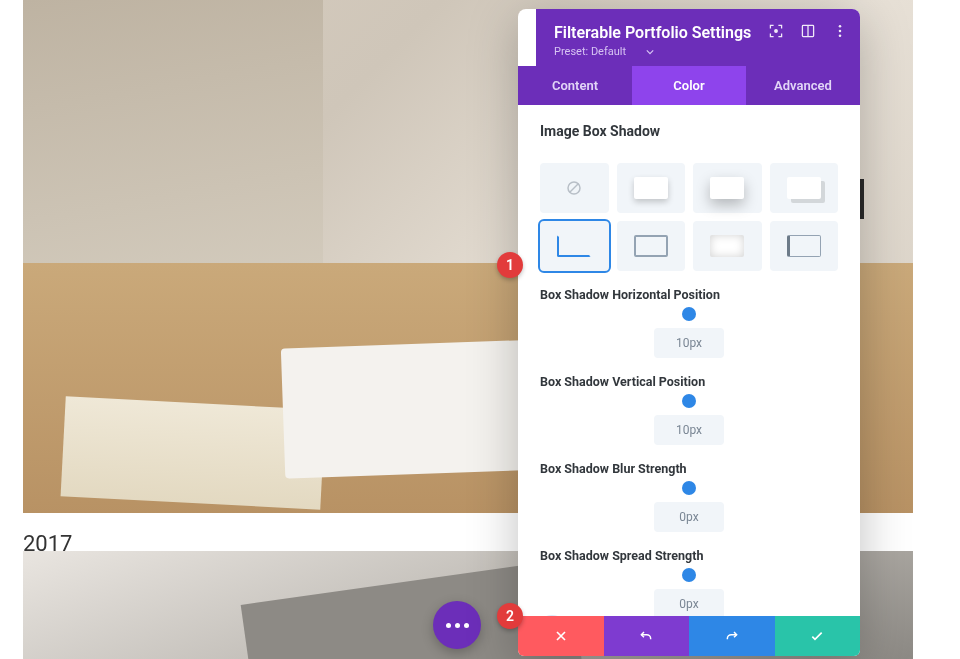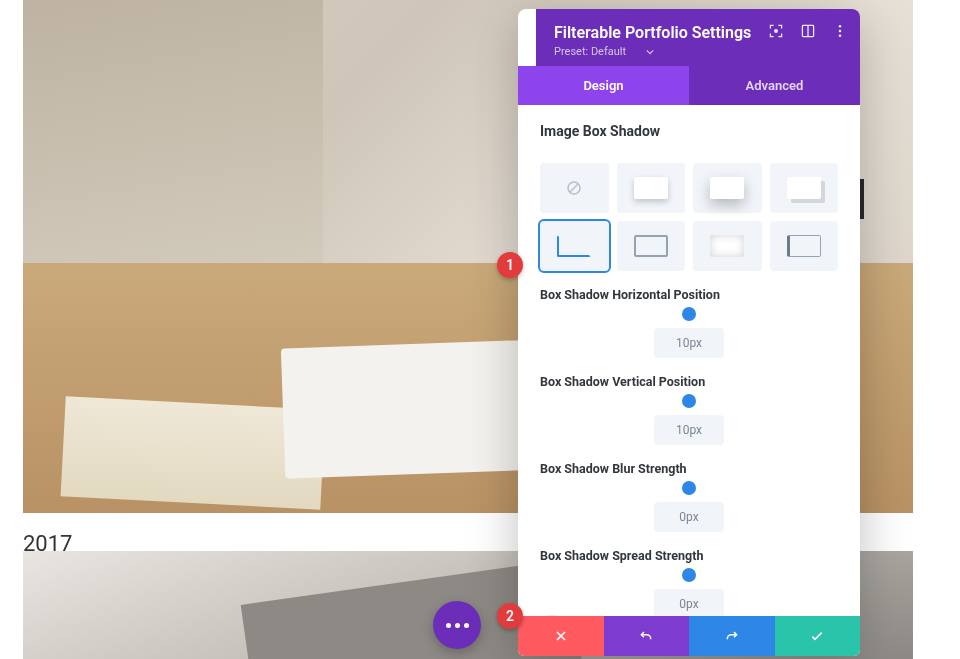--- a/index.html
+++ b/index.html
@@ -130,21 +130,22 @@
         <svg viewBox="0 0 20 20" fill="#fff">
             <circle cx="10" cy="4" r="1.6"></circle>
             <circle cx="10" cy="10" r="1.6"></circle>
             <circle cx="10" cy="16" r="1.6"></circle>
           </svg>
       </div>
     </div>
   </div>
 
   <div class="tabs">
-    <div class="tab active">Design</div>
+    <div class="tab">Content</div>
+    <div class="tab active">Color</div>
     <div class="tab">Advanced</div>
   </div>
 
   <div class="panel-body">
     <div class="section-label">Image Box Shadow</div>
 
     <div class="preset-grid">
       <div class="preset-cell ps-none">
         <svg viewBox="0 0 24 24" fill="none" stroke-width="2">
             <circle cx="12" cy="12" r="8"></circle>

